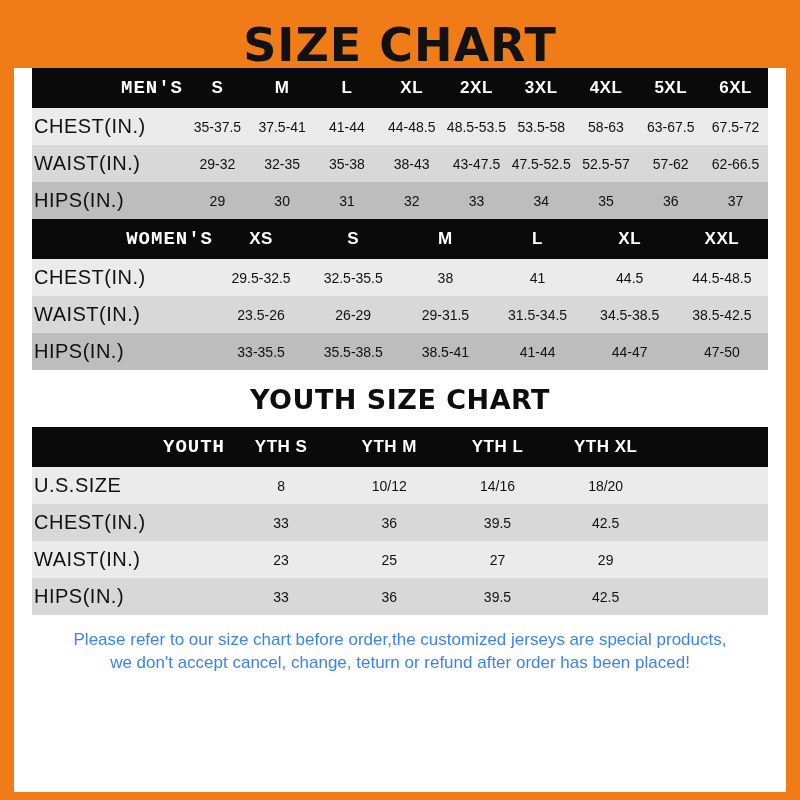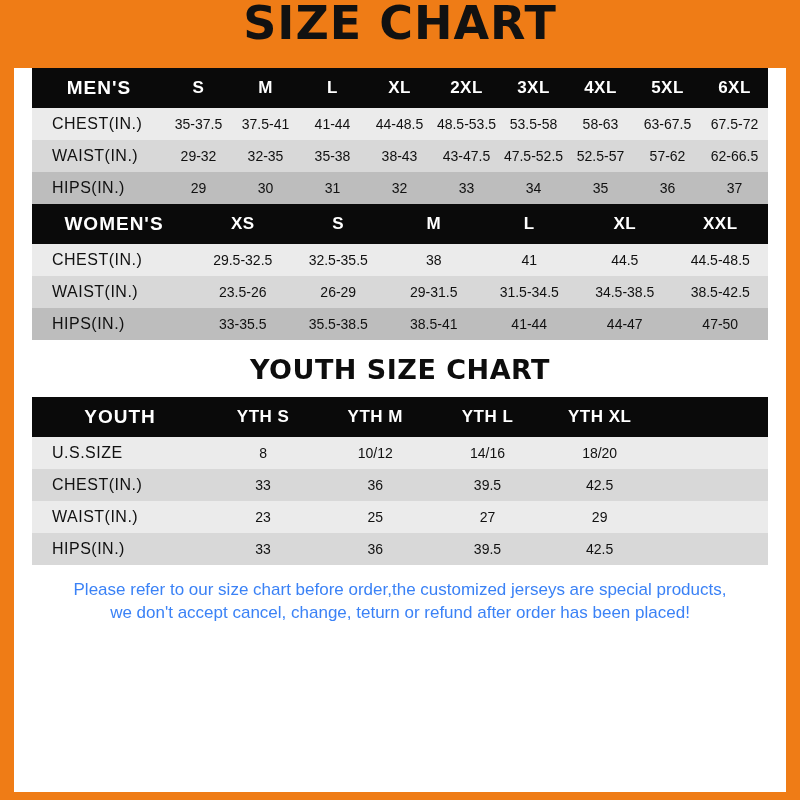--- a/index.html
+++ b/index.html
@@ -20,21 +20,21 @@
     height: 800px;
     box-sizing: border-box;
     border-left: 14px solid #ef7c16;
     border-right: 14px solid #ef7c16;
     background: #ffffff;
   }
   .banner {
     height: 68px;
     background: #ef7c16;
     display: flex;
-    align-items: flex-start;
+    align-items: flex-end;
     justify-content: center;
     margin: 0 -14px;
   }
   .banner-title {
     font-family: "DejaVu Sans", sans-serif;
     font-weight: bold;
     font-size: 46px;
     letter-spacing: 1px;
     color: #111111;
     line-height: 1;
@@ -69,36 +69,36 @@
     background: #0a0a0a;
     color: #ffffff;
   }
   table.size thead th {
     font-size: 17px;
     font-weight: bold;
     padding: 9px 2px;
     letter-spacing: 0.5px;
   }
   table.size thead th.rowhead {
-    text-align: center;
-    padding-left: 3px;
-    font-family: Liberation Sans, sans-serif;
+    text-align: right;
+    padding-left: 23px;
+    font-family: Liberation Mono, monospace;
     font-size: 19px;
     letter-spacing: 1px;
   }
   
   table.size tbody td {
     font-size: 14px;
     padding: 7px 2px;
     color: #111111;
   }
   table.size tbody td.rowhead {
-    font-size: 16px;
+    font-size: 20px;
     letter-spacing: 0.5px;
-    padding-left: 20px;
+    padding-left: 2px;
     text-align: left;
   }
   table.size tbody tr.light { background: #ebebeb; }
   table.size tbody tr.mid { background: #d8d8d8; }
   table.size tbody tr.dark { background: #bdbdbd; }
 
   .men-table thead th.rowhead { width: 128px; }
   .women-table thead th.rowhead { width: 158px; }
   .women-table thead th { font-size: 18px; margin-top: 8px; }
   .women-table tbody td { font-size: 15px; padding: 9px 2px; text-align: center; }

